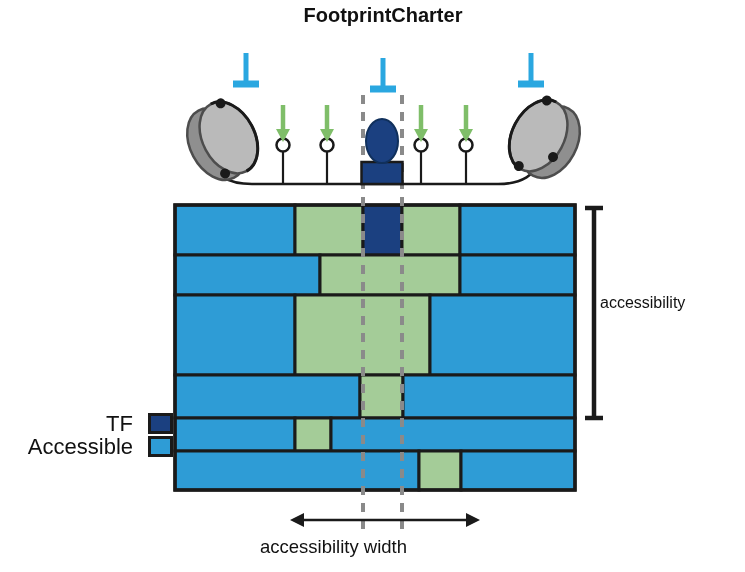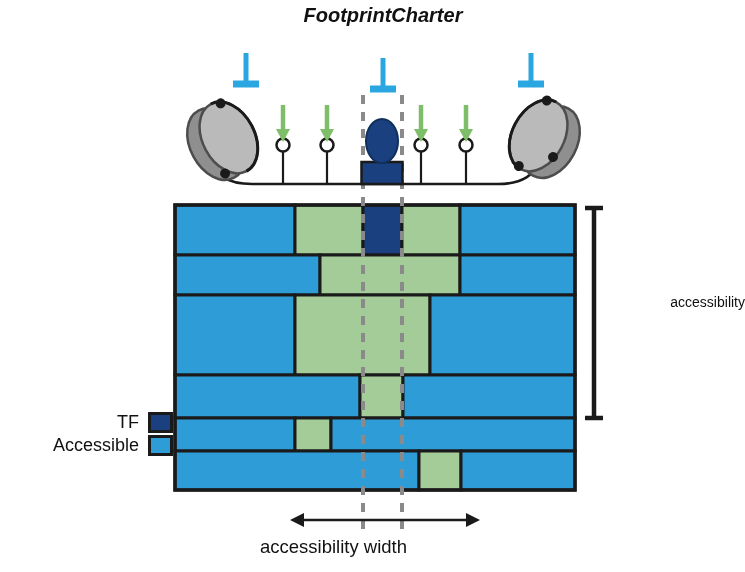--- a/index.html
+++ b/index.html
@@ -1,27 +1,27 @@
 <!DOCTYPE html>
 <html><head>
 <meta charset="utf-8">
 <style>
   html,body{margin:0;padding:0;background:#ffffff;}
   .canvas{position:relative;width:745px;height:572px;background:#ffffff;
           font-family:"Liberation Sans",sans-serif;color:#111;overflow:hidden;}
   .title{position:absolute;top:4px;left:28px;width:710px;text-align:center;
-         font-size:20px;font-style:italic;font-weight:bold;}
+         font-size:20px;font-weight:bold;}
   svg.fig{position:absolute;left:0;top:0;}
-  .freq-label{position:absolute;left:600px;top:291px;width:145px;text-align:right;
-              font-size:14px;line-height:23px;}
+  .freq-label{position:absolute;left:600px;top:291px;width:145px;text-align:left;
+              font-size:16px;line-height:23px;}
   .width-label{position:absolute;left:260px;top:536px;width:250px;text-align:left;
                font-size:18.5px;}
   .legend{position:absolute;left:0;top:412px;width:173px;display:flex;flex-direction:column;}
-  .legend-item{display:flex;justify-content:flex-end;align-items:flex-start;height:23px;gap:9px;
-               font-size:18px;}
+  .legend-item{display:flex;justify-content:flex-end;align-items:center;height:23px;gap:15px;
+               font-size:22px;}
   .legend-swatch{width:19px;height:15px;border:3px solid #1A1A1A;flex:0 0 auto;}
 </style>
 </head>
 <body>
 
 <div class="canvas">
 
   <div class="title">FootprintCharter</div>
 
   <svg class="fig" width="745" height="572" viewBox="0 0 745 572">

